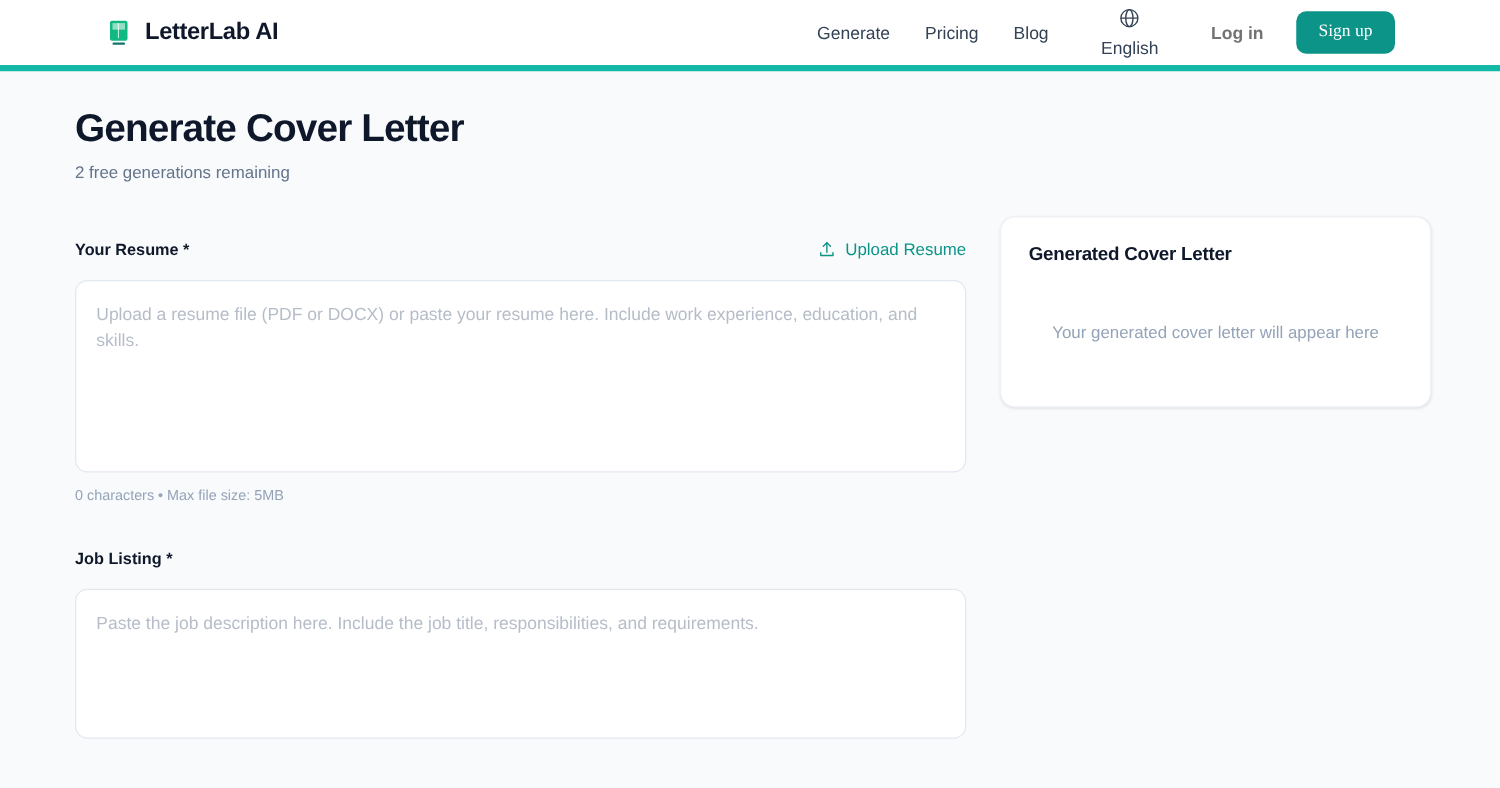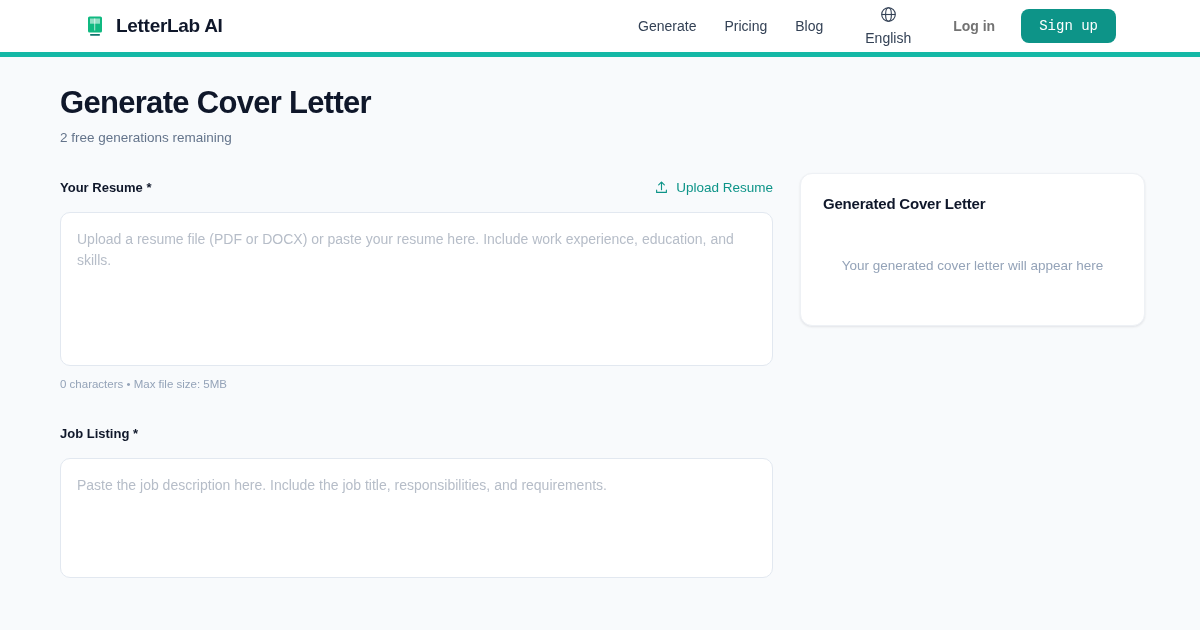--- a/index.html
+++ b/index.html
@@ -78,21 +78,21 @@
     padding: 8px 14px;
     margin-left: 14px;
     cursor: pointer;
     font-weight: bold;
   }
   .signup-btn {
     margin-left: 12px;
     background: #0d9488;
     color: #ffffff;
     font-size: 14px;
-    font-family: Liberation Mono, monospace;
+    font-family: Liberation Serif, serif;
     border: none;
     border-radius: 8px;
     padding: 9px 18px;
     cursor: pointer;
     white-space: nowrap;
   }
 
   
   .page {
     padding: 28px 60px 0 60px;
@@ -110,21 +110,21 @@
     font-size: 13.5px;
     color: #64748b;
   }
 
   .columns {
     display: flex;
     gap: 27px;
     margin-top: 28px;
     align-items: flex-start;
   }
-  .col-left { width: 713px; flex: 0 0 713px; }
+  .col-left { width: 713px; flex: 0 0 713px; margin-top: 12px; }
   .col-right { width: 345px; flex: 0 0 345px; }
 
   
   .field-head {
     display: flex;
     align-items: center;
     justify-content: space-between;
     min-height: 30px;
   }
   .field-label {

